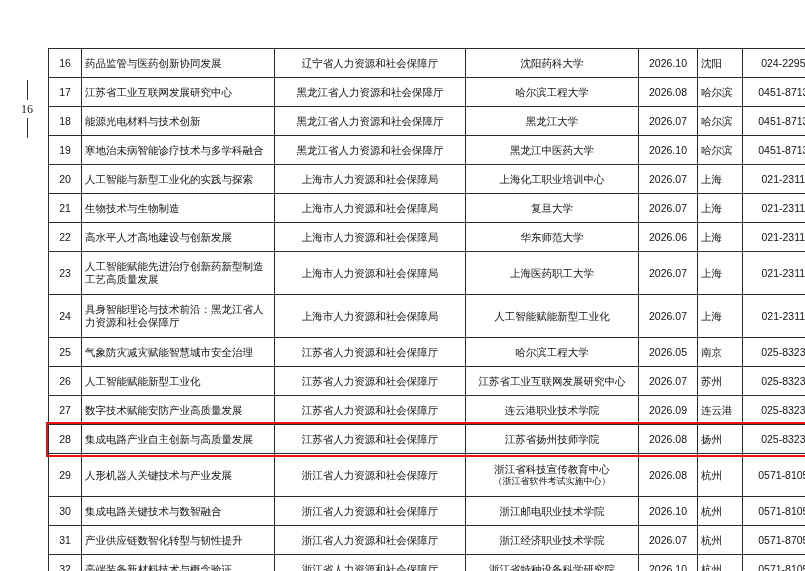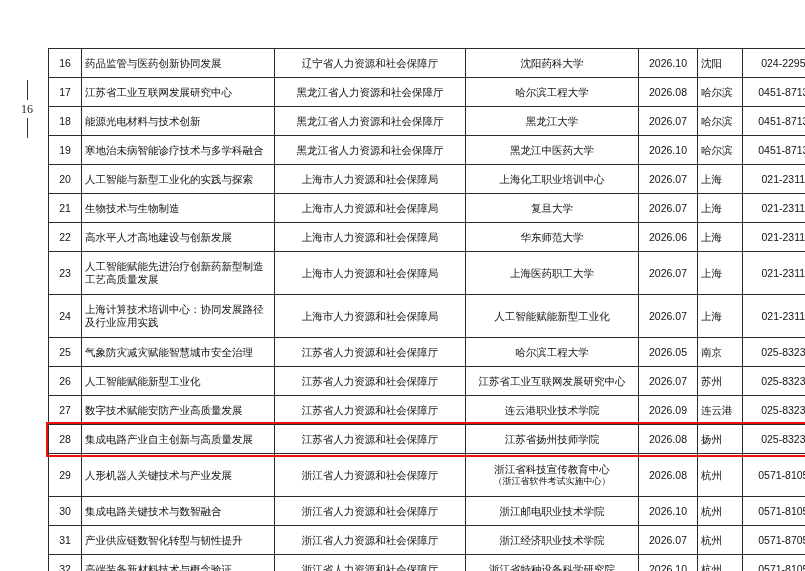--- a/index.html
+++ b/index.html
@@ -167,21 +167,21 @@
             <td class="c-no">23</td>
             <td class="c-name">人工智能赋能先进治疗创新药新型制造工艺高质量发展</td>
             <td class="c-org">上海市人力资源和社会保障局</td>
             <td class="c-unit">上海医药职工大学</td>
             <td class="c-date">2026.07</td>
             <td class="c-city">上海</td>
             <td class="c-tel">021-23110164</td>
           </tr>
           <tr class="tall">
             <td class="c-no">24</td>
-            <td class="c-name">上海计算技术培训中心：协同发展路径及行业应用实践</td>
+            <td class="c-name">具身智能理论与技术前沿：黑龙江省人力资源和社会保障厅</td>
             <td class="c-org">上海市人力资源和社会保障局</td>
             <td class="c-unit">人工智能赋能新型工业化</td>
             <td class="c-date">2026.07</td>
             <td class="c-city">上海</td>
             <td class="c-tel">021-23110164</td>
           </tr>
           <tr class="">
             <td class="c-no">25</td>
             <td class="c-name">气象防灾减灾赋能智慧城市安全治理</td>
             <td class="c-org">江苏省人力资源和社会保障厅</td>

